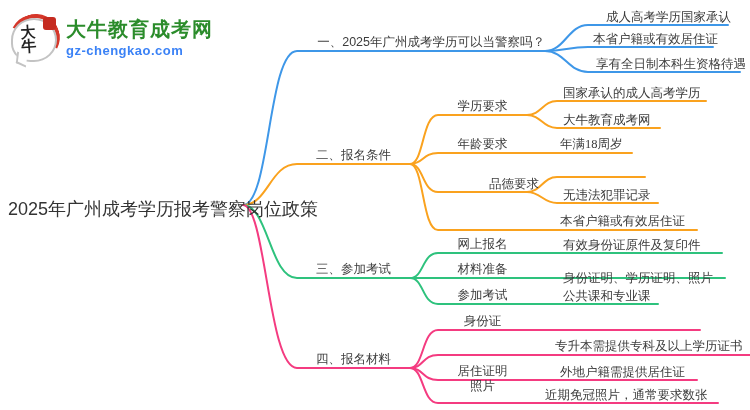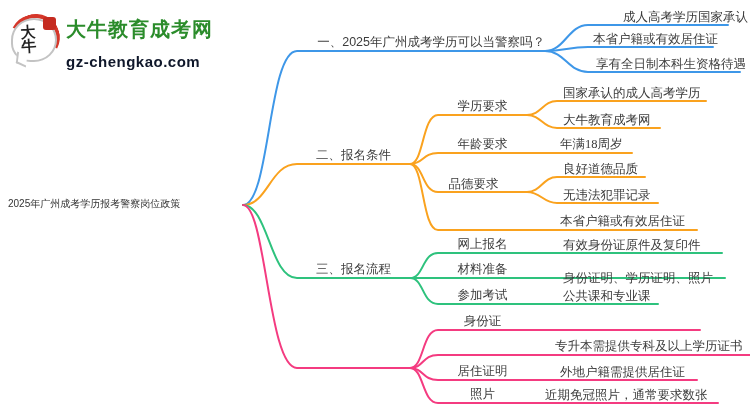--- a/index.html
+++ b/index.html
@@ -28,26 +28,26 @@
     position:absolute;right:2px;top:3px;width:13px;height:13px;background:#c52b20;
     border-radius:3px;
   }
   .badge-txt{
     position:absolute;left:11px;top:11px;width:20px;line-height:0.95;
     font-size:15px;font-weight:bold;color:#222;transform:rotate(-4deg);
     font-family:"DejaVu Serif","Liberation Serif",serif;
   }
   .logo-text{margin-left:8px;padding-top:4px;}
   .logo-title{font-size:20px;font-weight:bold;color:#2b8c2b;letter-spacing:1px;line-height:1.1;}
-  .logo-domain{font-size:15px;font-weight:bold;color:#0f172a;letter-spacing:0.5px;margin-top:13px;}
+  .logo-domain{font-size:13px;font-weight:bold;color:#3b82f6;letter-spacing:0.5px;margin-top:3px;}
   
   svg{position:absolute;left:0;top:0;}
   svg path{fill:none;stroke-width:2;stroke-linecap:round;}
   .node{position:absolute;font-size:12.5px;color:#3c3c3c;white-space:nowrap;cursor:default;}
-  .root-node{font-size:10px;color:#333;}
+  .root-node{font-size:18px;color:#333;}
   .main-lbl{width:113px;text-align:center;}
   .main-lbl.wide{width:248px;text-align:right;}
   .sub-lbl{width:89px;text-align:center;}
 </style>
 </head>
 <body>
 
 <div id="canvas">
 
   <div class="logo">
@@ -97,43 +97,43 @@
       <path d="M410,368 C424,368 422,330 438,330 L700,330"></path>
       <path d="M410,368 C424,368 422,355 438,355 L750,355"></path>
       <path d="M410,368 C424,368 422,380 438,380 L697,380"></path>
       <path d="M410,368 C424,368 422,403 438,403 L718,403"></path>
     </g>
   </svg>
 
   <div class="node root-node" style="left:8px;top:197px;">2025年广州成考学历报考警察岗位政策</div>
 
   <div class="node main-lbl wide" style="left:297px;top:34px;">一、2025年广州成考学历可以当警察吗？</div>
-  <div class="node" style="left:623px;top:9px;font-family:Liberation Mono, monospace;">成人高考学历国家承认</div>
+  <div class="node" style="left:606px;top:9px;font-family:Liberation Mono, monospace;">成人高考学历国家承认</div>
   <div class="node" style="left:593px;top:31px;">本省户籍或有效居住证</div>
   <div class="node" style="left:596px;top:56px;">享有全日制本科生资格待遇</div>
 
   <div class="node main-lbl" style="left:297px;top:147px;">二、报名条件</div>
   <div class="node sub-lbl" style="left:438px;top:98px;">学历要求</div>
   <div class="node" style="left:563px;top:85px;">国家承认的成人高考学历</div>
   <div class="node" style="left:563px;top:112px;">大牛教育成考网</div>
   <div class="node sub-lbl" style="left:438px;top:136px;">年龄要求</div>
   <div class="node" style="left:560px;top:136px;font-family:Liberation Serif, serif;">年满18周岁</div>
-  <div class="node sub-lbl" style="left:429px;top:176px;">品德要求</div>
-  <div class="node" style="left:563px;top:161px;">良好道德品质</div>
+  <div class="node sub-lbl" style="left:450px;top:176px;text-align:right;">品德要求</div>
   <div class="node" style="left:563px;top:187px;">无违法犯罪记录</div>
   <div class="node" style="left:560px;top:213px;">本省户籍或有效居住证</div>
 
-  <div class="node main-lbl" style="left:297px;top:261px;">三、报名流程</div>
+  <div class="node main-lbl" style="left:297px;top:261px;">三、参加考试</div>
   <div class="node sub-lbl" style="left:438px;top:236px;">网上报名</div>
   <div class="node" style="left:563px;top:237px;">有效身份证原件及复印件</div>
   <div class="node sub-lbl" style="left:438px;top:261px;">材料准备</div>
   <div class="node" style="left:563px;top:262px;margin-top:8px;">身份证明、学历证明、照片</div>
   <div class="node sub-lbl" style="left:438px;top:287px;">参加考试</div>
   <div class="node" style="left:563px;top:288px;">公共课和专业课</div>
 
+  <div class="node main-lbl" style="left:297px;top:351px;">四、报名材料</div>
   <div class="node sub-lbl" style="left:438px;top:313px;">身份证</div>
   <div class="node" style="left:555px;top:338px;">专升本需提供专科及以上学历证书</div>
   <div class="node sub-lbl" style="left:438px;top:363px;">居住证明</div>
   <div class="node" style="left:560px;top:364px;">外地户籍需提供居住证</div>
-  <div class="node sub-lbl" style="left:438px;top:386px;">照片</div>
+  <div class="node sub-lbl" style="left:438px;top:378px;">照片</div>
   <div class="node" style="left:545px;top:387px;">近期免冠照片，通常要求数张</div>
 
 </div>
 
 </body></html>

